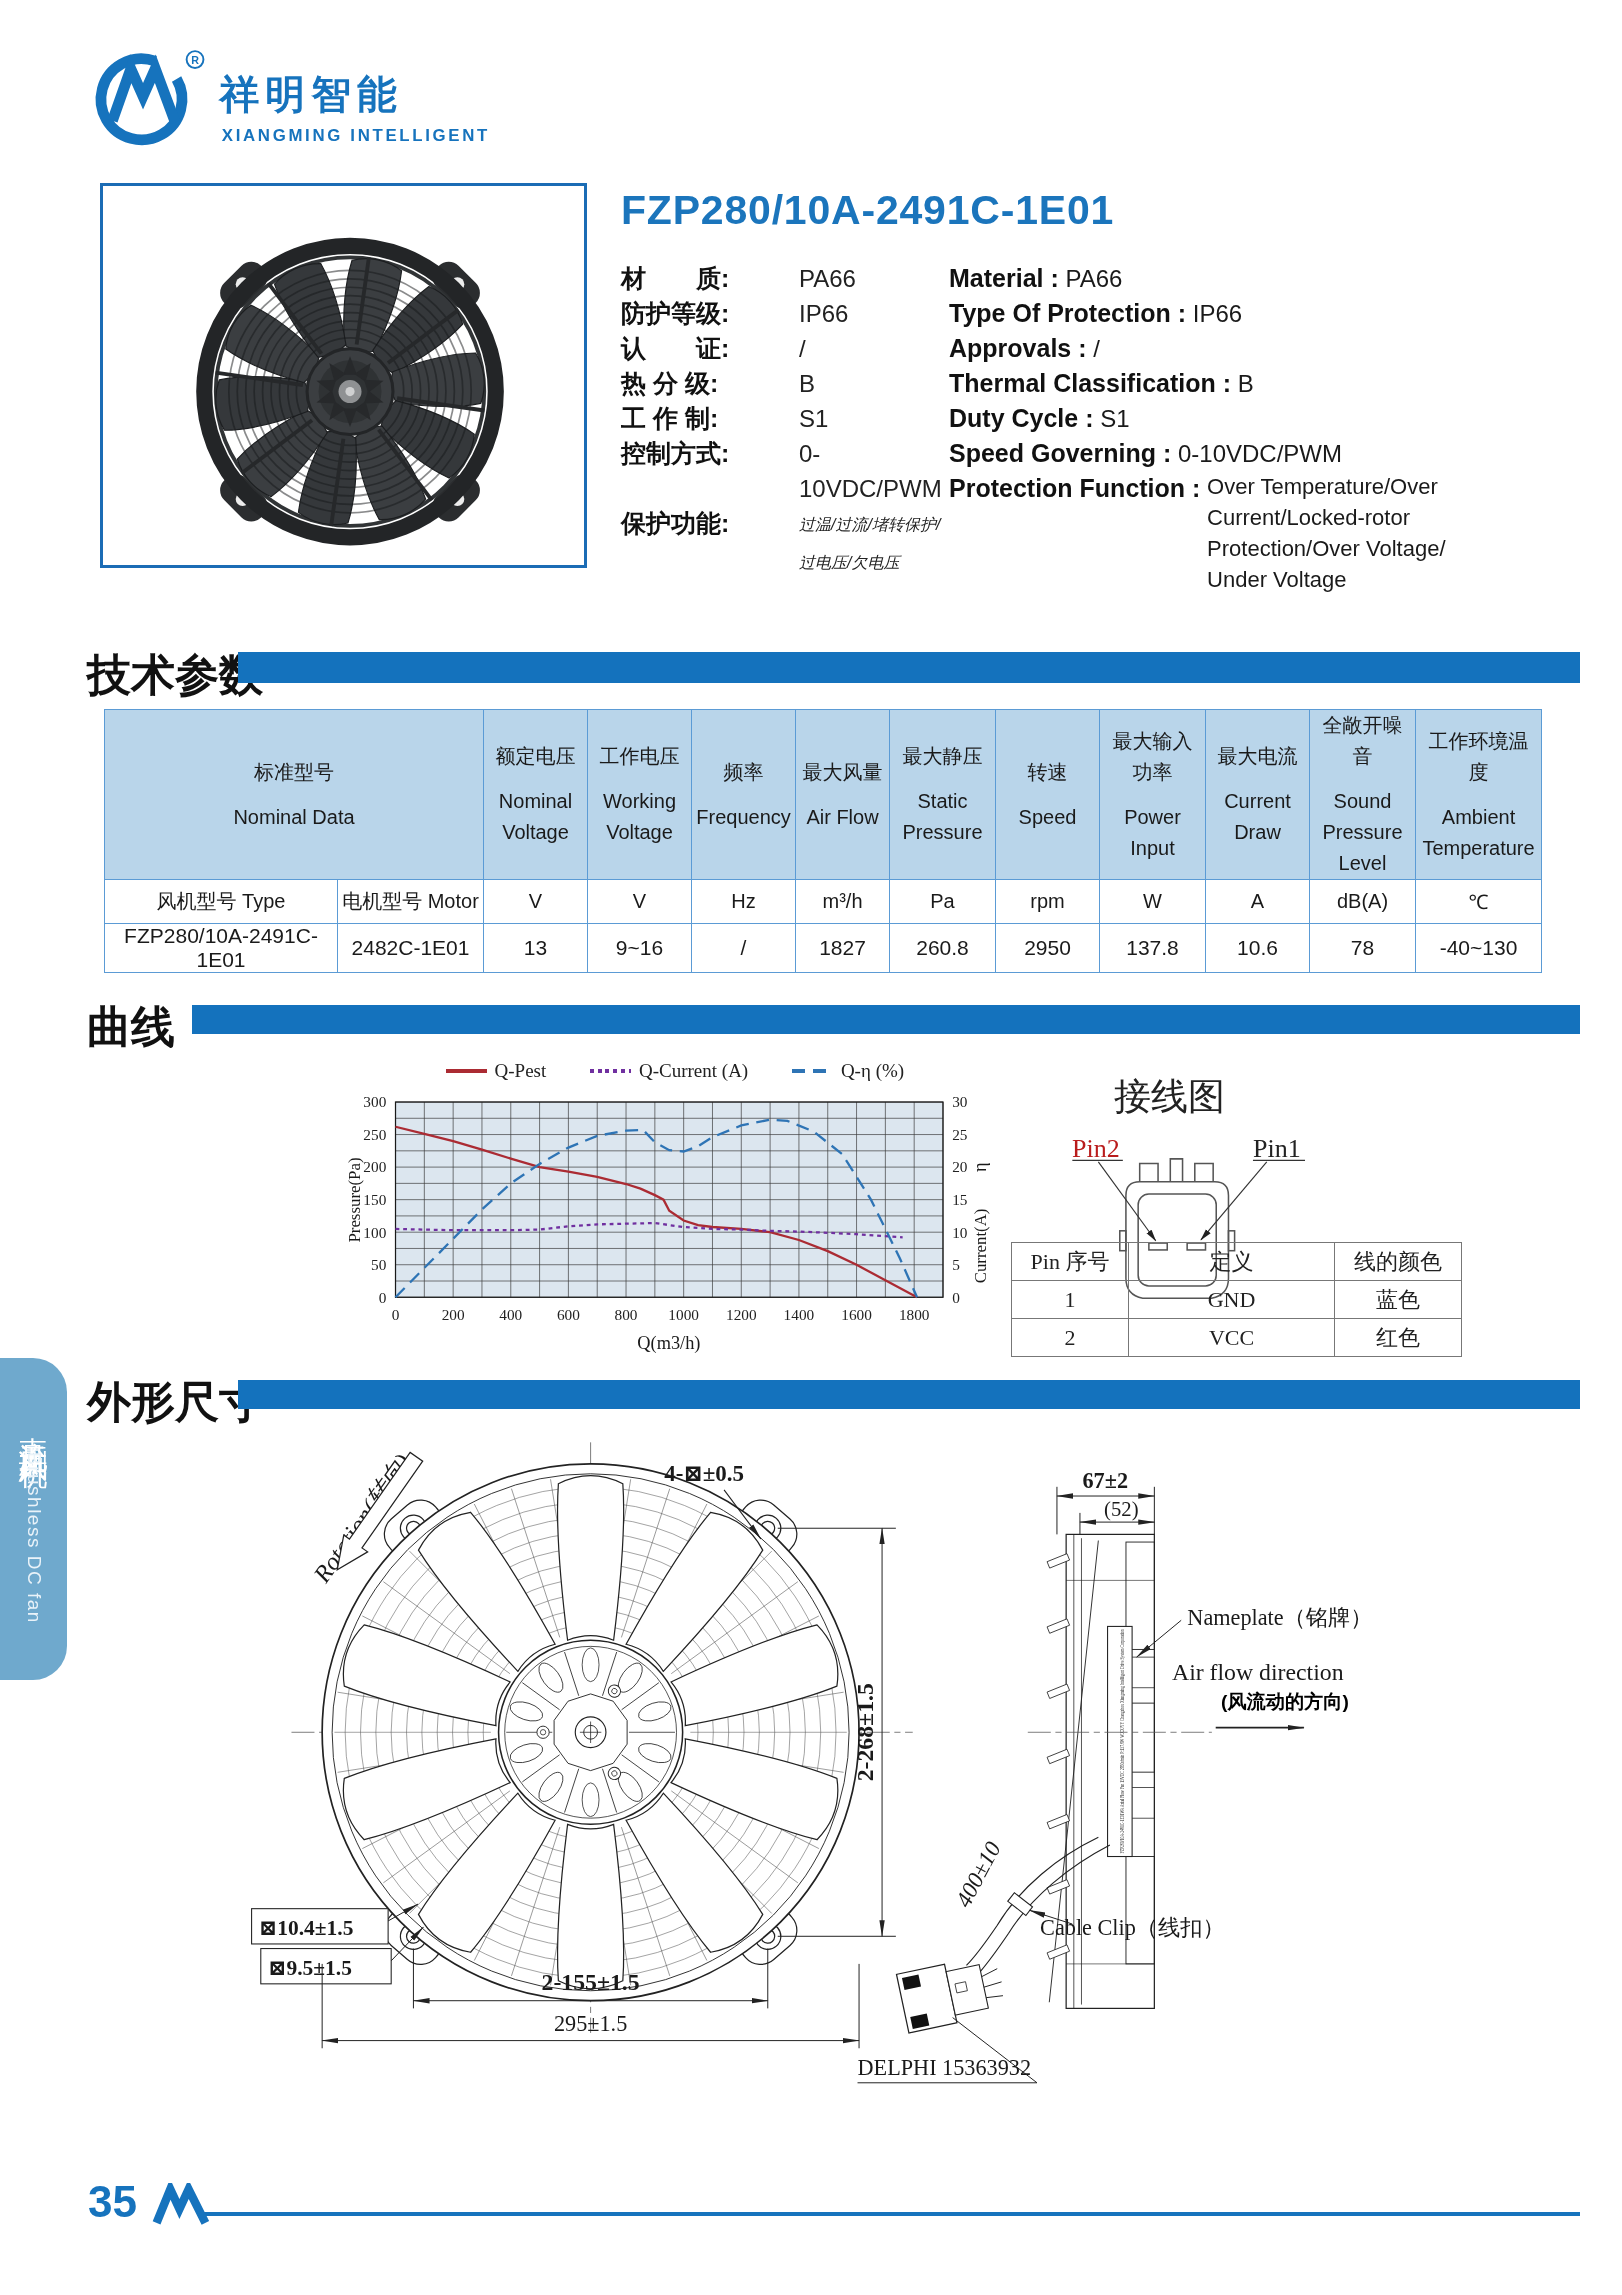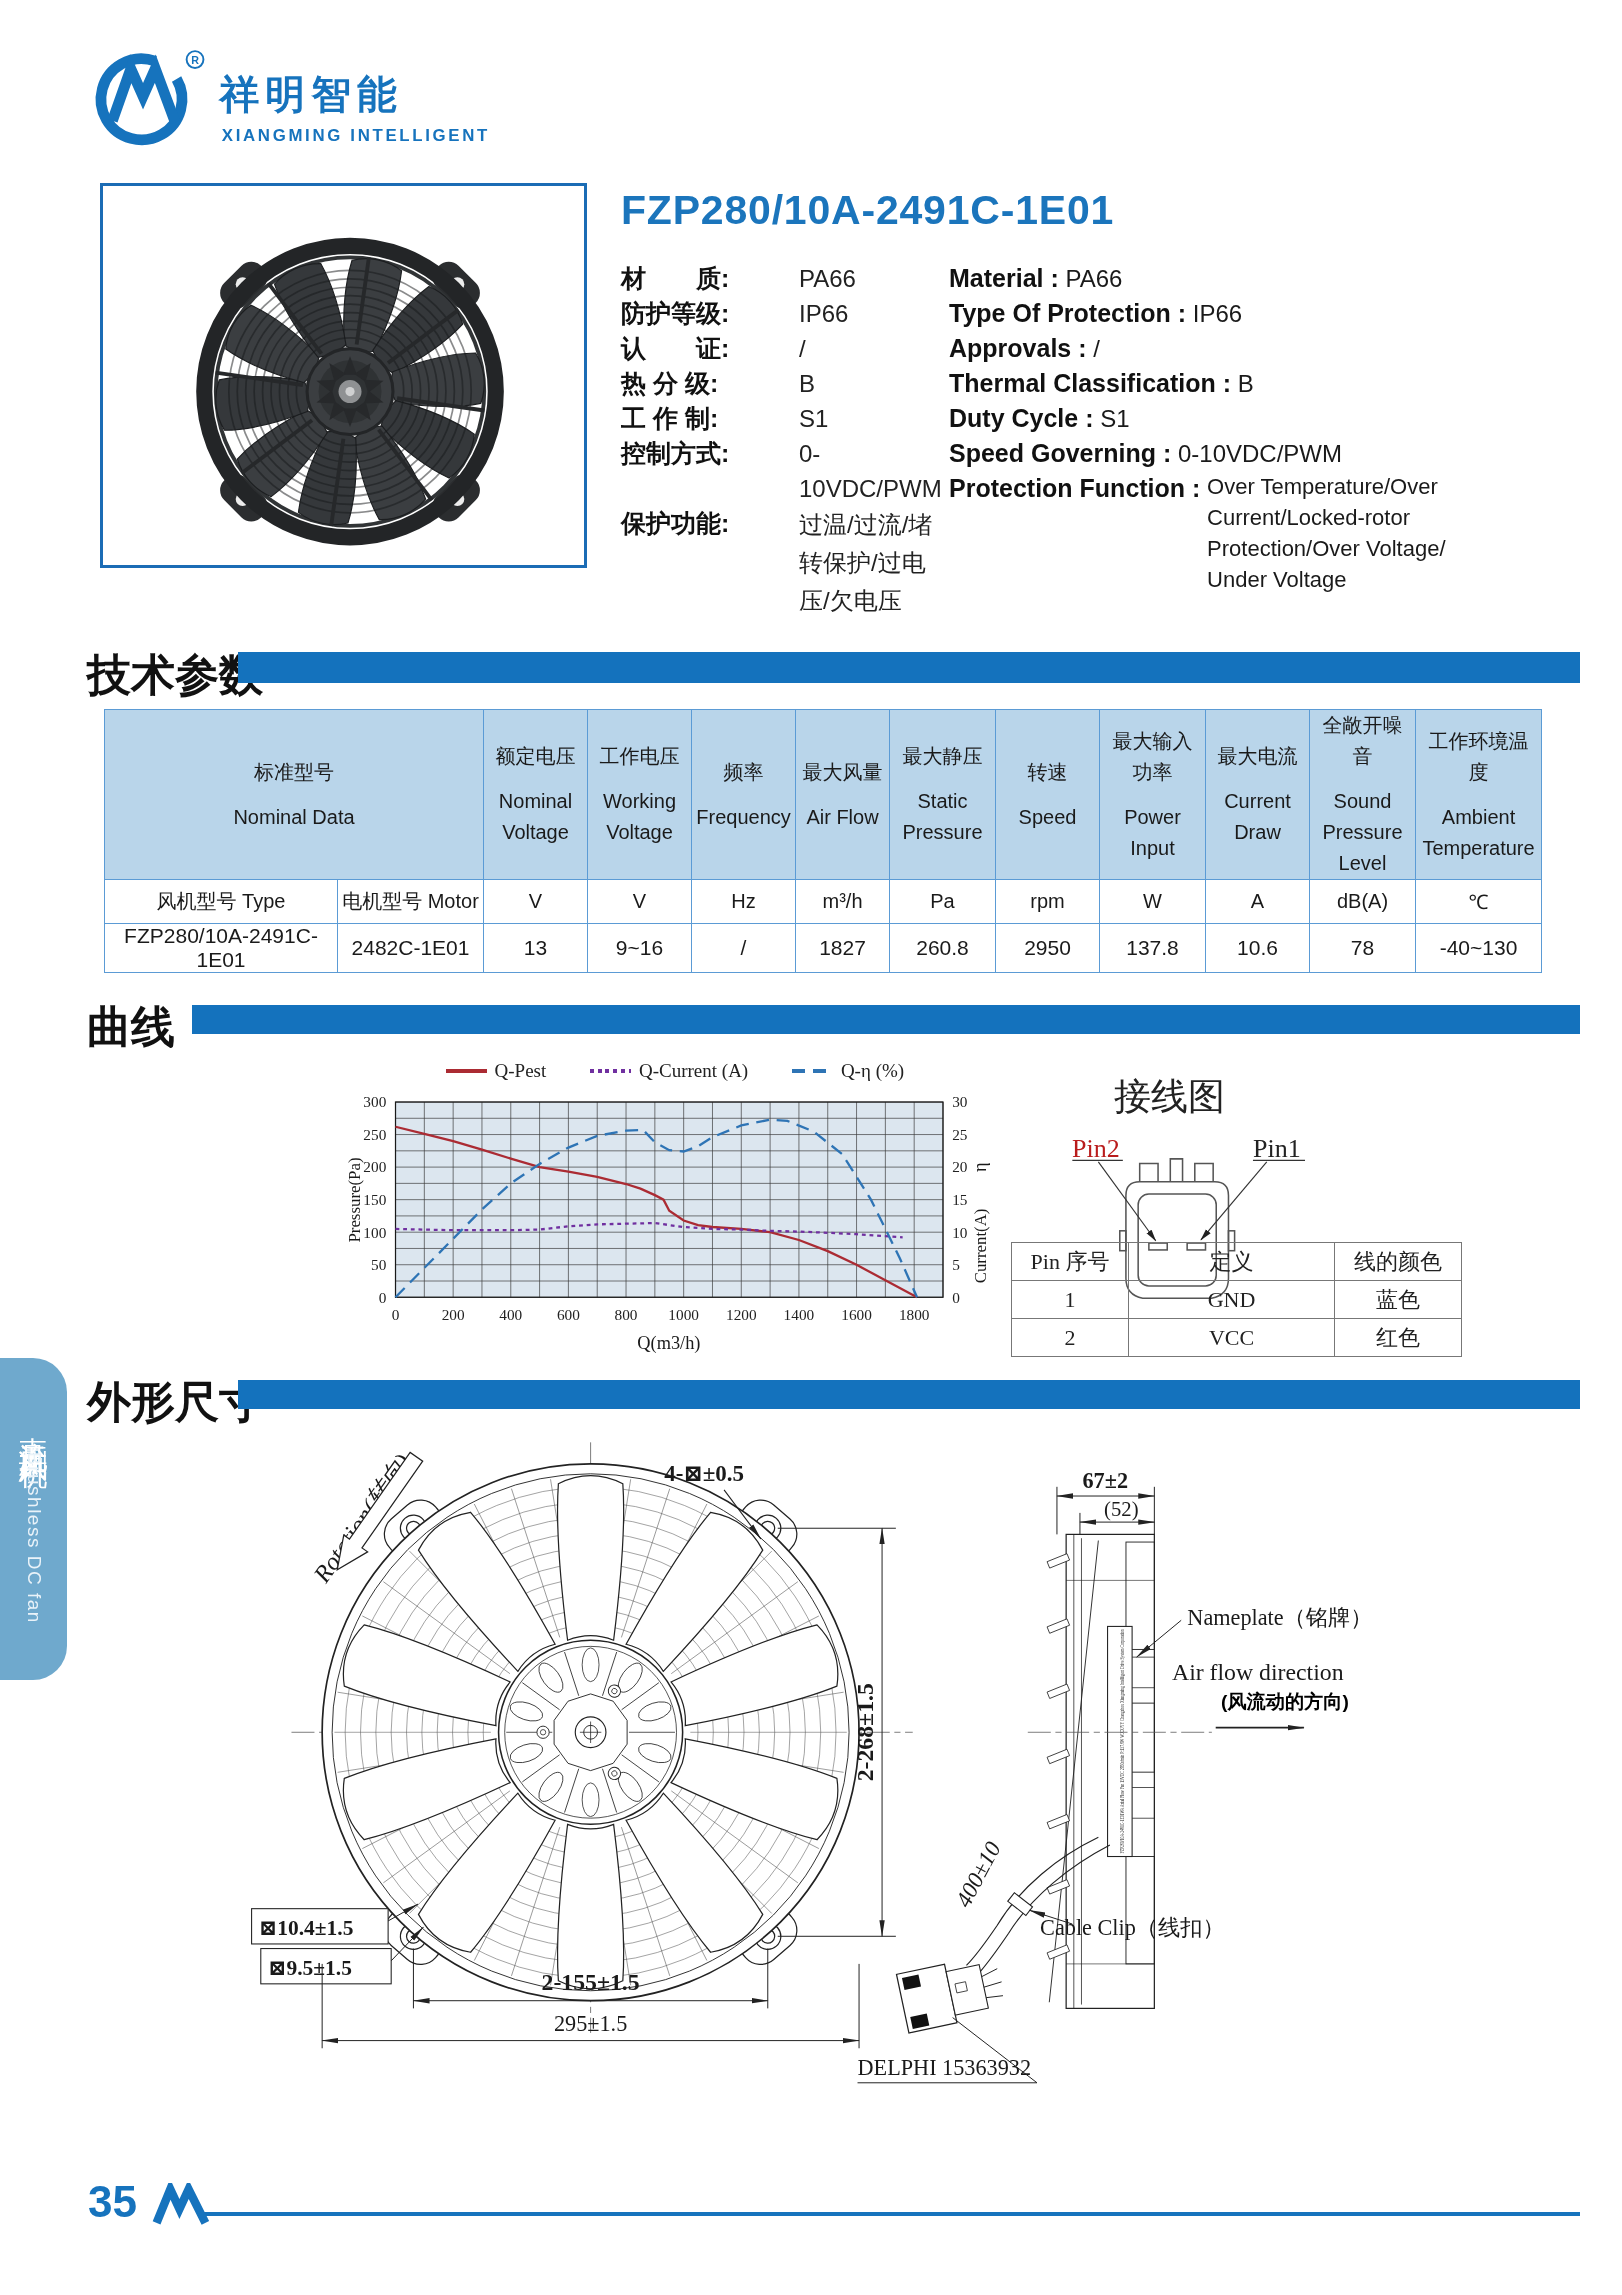--- a/index.html
+++ b/index.html
@@ -11,21 +11,21 @@
   .brand-cn{font-size:52px;font-weight:bold;color:#1673bd;letter-spacing:8px;}
   
   .title{font-size:41px;font-weight:bold;color:#1b75bc;letter-spacing:0.8px;}
   
   .spec-row{display:flex;line-height:35px;font-size:24px;}
   .spec-row .lbl{font-weight:bold;font-size:25px;color:#111;width:178px;flex:0 0 auto;white-space:pre;}
   .spec-row .val{color:#222;}
   .spec-row-en{line-height:35px;font-size:24px;}
   .spec-row-en .lbl{font-weight:bold;font-size:25px;color:#111;}
   .wrapval{display:inline-block;vertical-align:top;width:253px;line-height:31px;font-size:22px;}
-  .wrapval-cn{display:inline-block;vertical-align:top;width:181px;line-height:38px;font-size:24px;}
+  .wrapval-cn{display:inline-block;vertical-align:top;width:181px;line-height:38px;font-size:16px;font-style:italic;}
   
   .sec-title{font-size:44px;font-weight:bold;color:#111;}
   .sec-bar{background:#1472bd;height:31px;}
   
   table.tech{border-collapse:collapse;table-layout:fixed;width:1437px;}
   table.tech th,table.tech td{border:1.5px solid #5b9bd5;text-align:center;vertical-align:middle;
       font-weight:normal;padding:0 3.1px;box-sizing:border-box;}
   table.tech .thead th{background:#b9d5ea;height:157px;font-size:20px;line-height:31px;}
   table.tech .thead .en{margin-top:14px;}
   table.tech .units td{height:44px;font-size:20px;background:#fff;}

